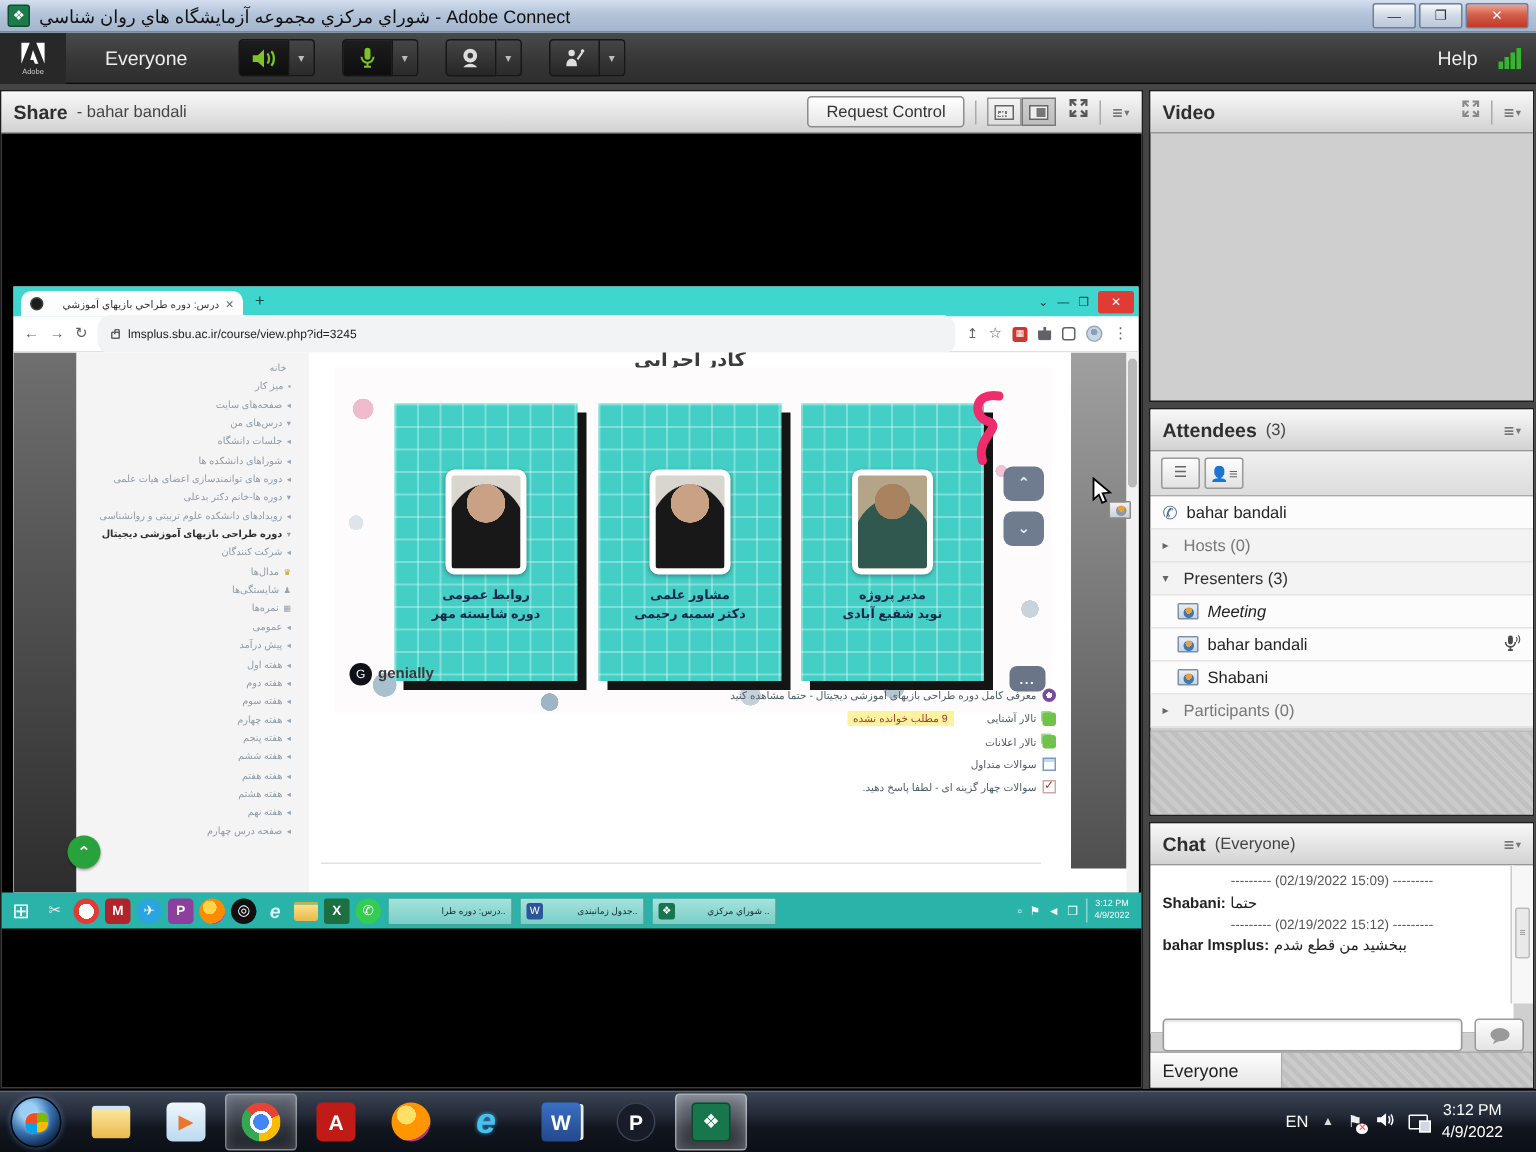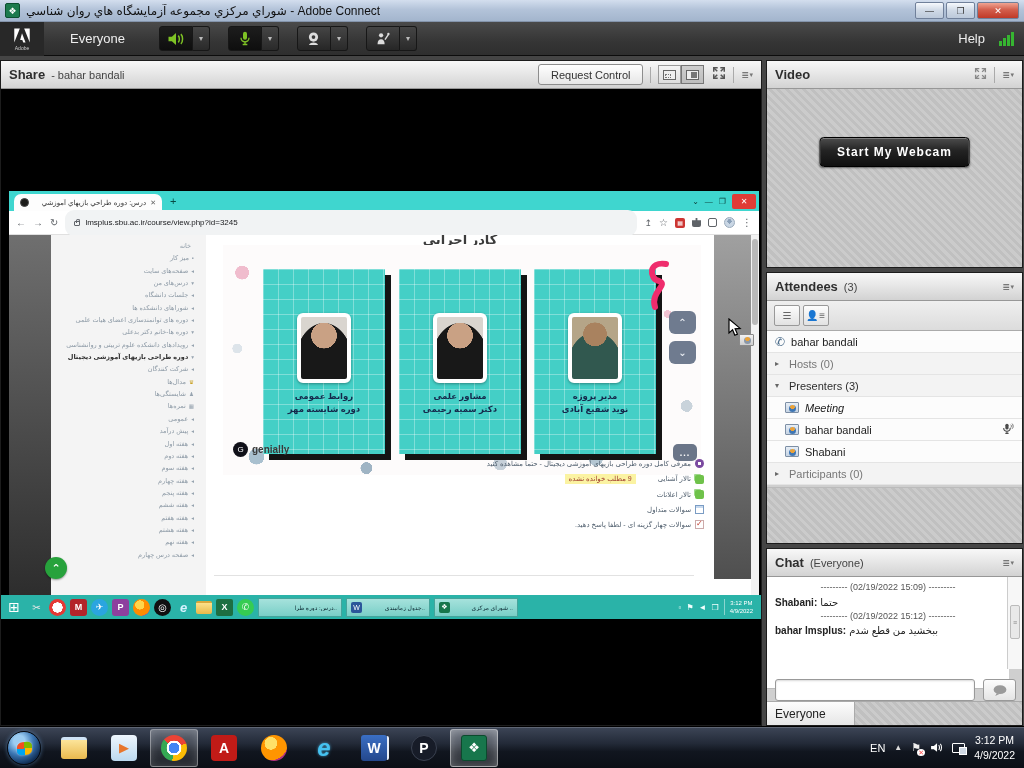--- a/index.html
+++ b/index.html
@@ -221,21 +221,21 @@
   .appic{width:26px;height:26px;display:flex;align-items:center;justify-content:center;font-size:15px;color:#fff;}
   .a-explorer .appic{background:linear-gradient(#fce49a,#e9b94e);border-radius:3px;border-top:3px solid #cfe3f5;height:22px;}
   .a-wmp .appic{background:linear-gradient(#eef6fd,#bcd9ef);border-radius:4px;color:#e8762c;font-size:13px;}
   .a-chrome .appic{border-radius:50%;background:radial-gradient(circle,#4285f4 0 28%,#fff 29% 40%,transparent 41%),conic-gradient(from -50deg,#ea4335 0 33%,#fbbc05 0 66%,#34a853 0);}
   .a-acrobat .appic{background:#c11b17;border-radius:4px;font-weight:bold;font-size:14px;}
   .a-firefox .appic{border-radius:50%;background:radial-gradient(circle at 38% 32%,#ffe066 0 26%,#ff9500 27% 70%,#b5327f 71%);}
   .a-ie .appic{color:#45c2f0;font-style:italic;font-weight:bold;font-size:24px;text-shadow:0 0 3px rgba(80,190,240,.8);}
   .a-word .appic{background:linear-gradient(#3a6fc4,#24488c);border-radius:3px;font-weight:bold;font-size:14px;box-shadow:3px 0 0 -1px #e8eef8;}
   .a-psiphon .appic{background:#171c28;border-radius:50%;font-weight:bold;font-size:14px;border:1px solid #3a4150;}
   .a-connect .appic{background:#17764c;border-radius:3px;font-size:13px;border:1px solid #0b4a2d;}
-  .tray{margin-left:auto;display:flex;align-items:center;gap:9px;padding-right:9px;color:#fff;}
+  .tray{margin-left:auto;display:flex;align-items:center;gap:9px;padding-right:22px;color:#fff;}
   .tray .ttxt{font-size:11px;}
   .tray .tup{font-size:8px;color:#ddd;}
   .flagwrap{position:relative;font-size:11px;color:#eee;}
   .flagwrap:after{content:"✕";position:absolute;right:-4px;bottom:-2px;font-size:7px;color:#ff5252;background:#fff;border-radius:50%;line-height:1;padding:0 1px;}
   .netic{width:13px;height:10px;border:1px solid #fff;border-radius:1px;position:relative;}
   .netic:after{content:"";position:absolute;right:-3px;bottom:-3px;width:6px;height:6px;background:#cfd8e3;border:1px solid #fff;}
   .clock{font-size:10.5px;text-align:center;line-height:1.35;color:#fff;}
 
   
   .cursor{position:absolute;left:728px;top:318px;z-index:60;}
@@ -587,23 +587,20 @@
         <span>
           <svg width="13" height="13" viewBox="0 0 16 16">
               <path d="M6.5 2H2v4.5M9.5 2H14v4.5M14 9.5V14H9.5M2 9.5V14h4.5" stroke="#888" stroke-width="1.7" fill="none"></path>
               <path d="M2.5 2.5 6 6M13.5 2.5 10 6M13.5 13.5 10 10M2.5 13.5 6 10" stroke="#888" stroke-width="1.7"></path>
             </svg>
         </span>
         <span class="hsep"></span>
         <span class="hmenu">≡<i>▾</i></span>
       </div>
     </div>
-    <div class="vbody stripes">
-      <span class="webcambtn">Start My Webcam</span>
-    </div>
   </div>
 
   <div class="pod" id="attPod">
     <div class="pod-h">
       <span class="pod-title">Attendees</span>
       <span class="pod-sub">(3)</span>
       <span class="hmenu" style="margin-left:auto;">≡<i>▾</i></span>
     </div>
     <div class="atoolbar">
       <span class="abtn">☰</span>

